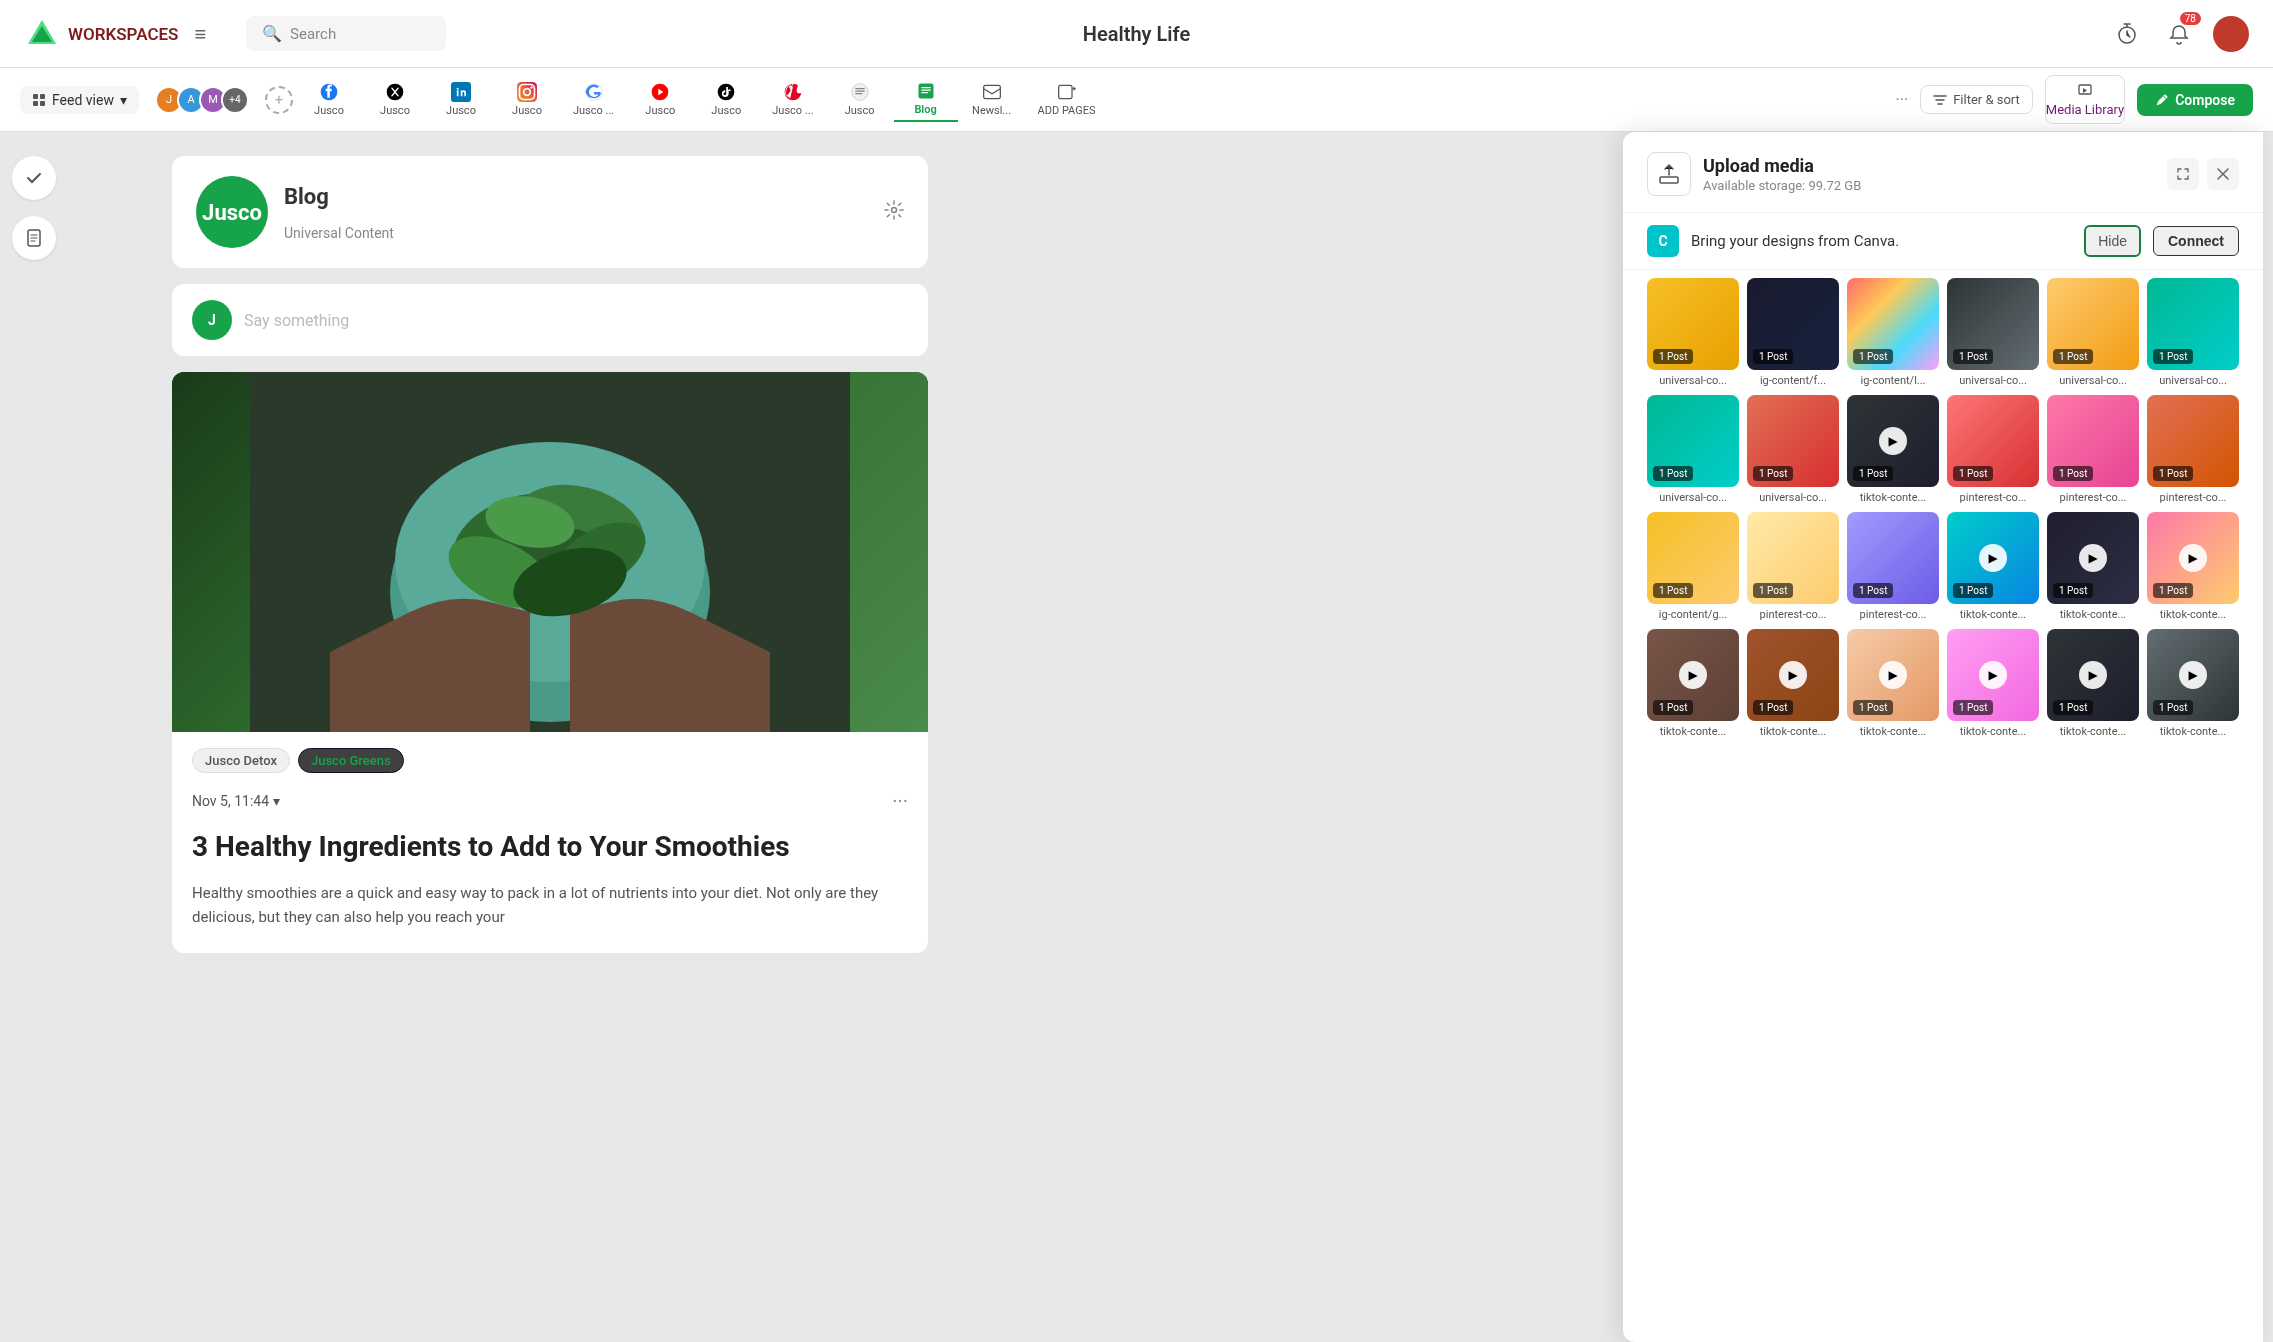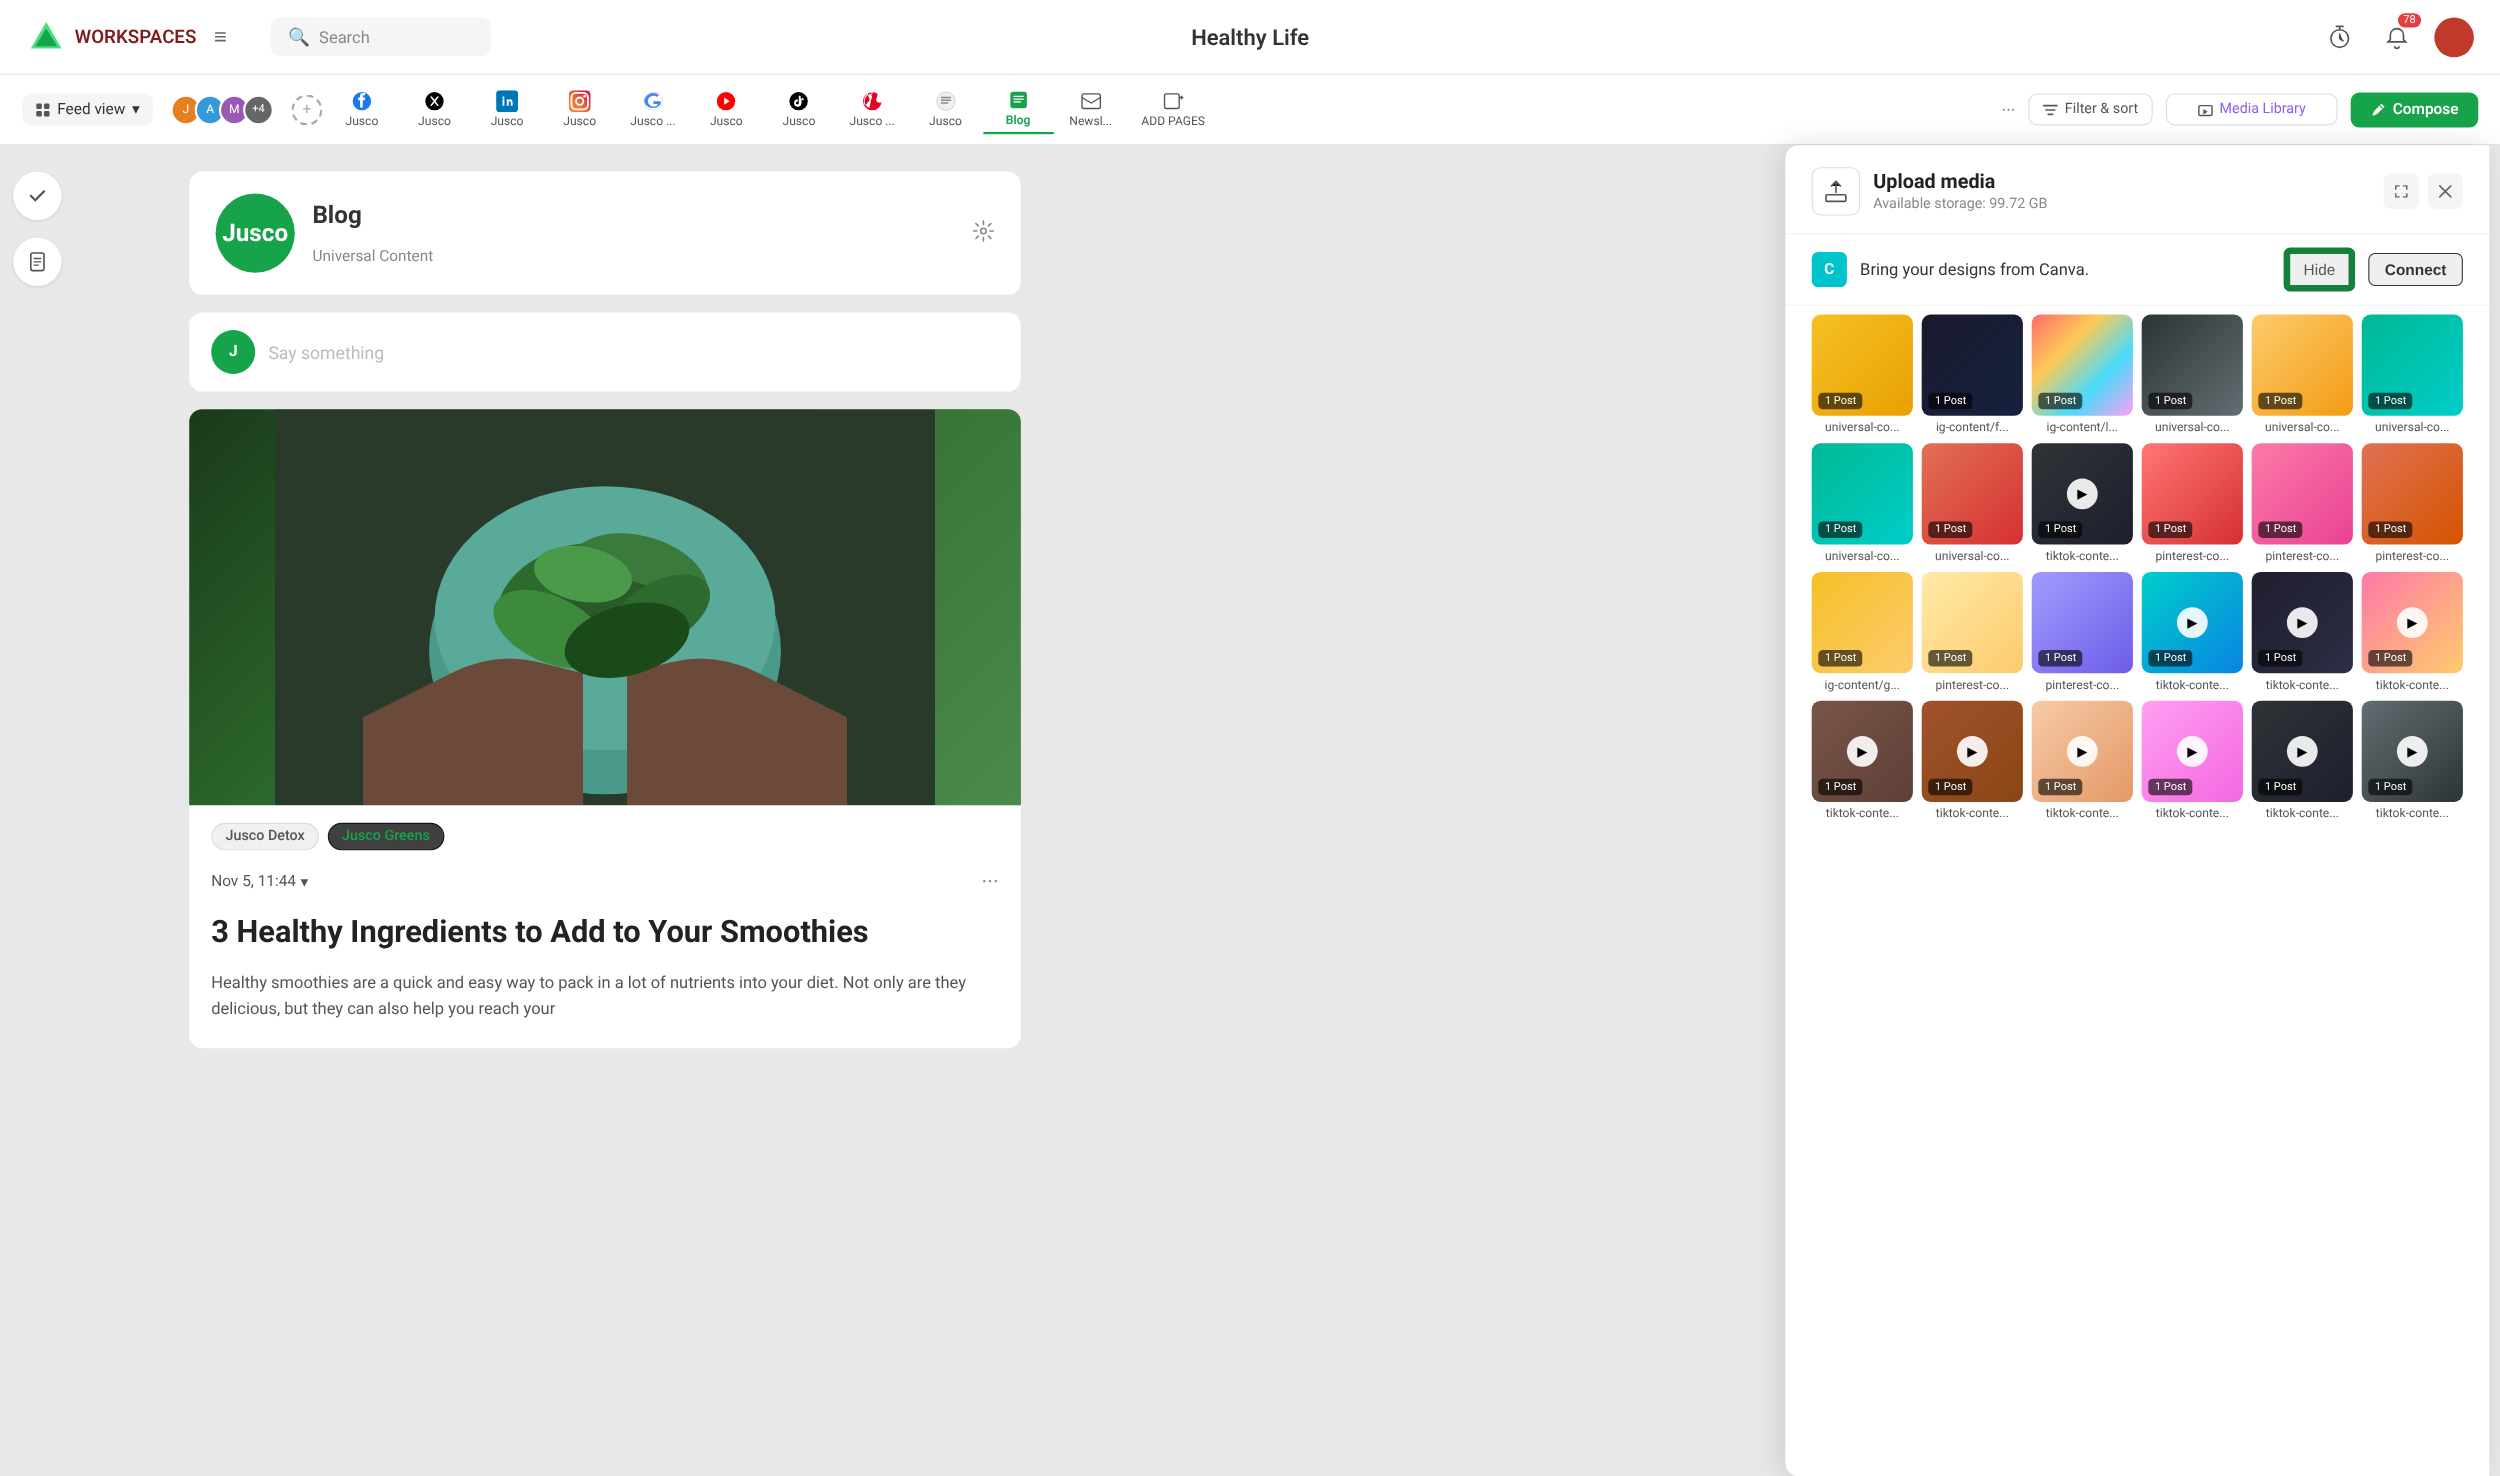--- a/index.html
+++ b/index.html
@@ -35,21 +35,21 @@
     .add-user-btn { width: 28px; height: 28px; border-radius: 50%; background: #fff; border: 2px dashed #aaa; display: flex; align-items: center; justify-content: center; cursor: pointer; font-size: 14px; color: #aaa; margin-left: 4px; }
     .channel-tabs { display: flex; align-items: center; gap: 2px; flex: 1; }
     .channel-tab { display: flex; flex-direction: column; align-items: center; padding: 4px 12px; cursor: pointer; min-width: 64px; }
     .channel-tab .label { font-size: 11px; color: #555; margin-top: 2px; }
     .channel-tab.active .label { color: #16a34a; font-weight: 600; }
     .channel-tab.active { border-bottom: 2px solid #16a34a; }
     .channel-tab-blog { color: #16a34a; }
     .more-tabs { color: #888; padding: 0 8px; cursor: pointer; font-size: 16px; }
     .channel-right { display: flex; align-items: center; gap: 12px; margin-left: auto; }
     .filter-btn { display: flex; align-items: center; gap: 6px; font-size: 13px; color: #555; cursor: pointer; padding: 6px 12px; border: 1px solid #ddd; border-radius: 8px; }
-    .media-lib-btn { display: flex; align-items: center; gap: 6px; font-size: 13px; color: #8b5cf6; cursor: pointer; padding: 6px 28px; border: 1px solid #ddd; border-radius: 8px; }
+    .media-lib-btn { display: flex; align-items: center; gap: 6px; font-size: 13px; color: #701a75; cursor: pointer; padding: 6px 0; border: 1px solid #ddd; border-radius: 8px; flex-direction: column; }
     .compose-btn { background: #16a34a; color: #fff; border-radius: 8px; padding: 8px 18px; font-size: 14px; font-weight: 600; cursor: pointer; display: flex; align-items: center; gap: 6px; }
 
     
     .main-content { display: flex; height: calc(1342px - 68px - 64px); background: #e8e8e8; }
 
     
     .left-sidebar { width: 140px; background: #e8e8e8; padding: 24px 12px; display: flex; flex-direction: column; gap: 16px; }
     .sidebar-action { width: 44px; height: 44px; border-radius: 50%; background: #fff; display: flex; align-items: center; justify-content: center; cursor: pointer; box-shadow: 0 1px 3px rgba(0,0,0,0.1); }
 
     
@@ -88,21 +88,21 @@
     .panel-header { display: flex; align-items: center; gap: 12px; padding: 20px 24px 16px; border-bottom: 1px solid #f0f0f0; }
     .upload-icon-box { width: 44px; height: 44px; border: 1px solid #ddd; border-radius: 8px; display: flex; align-items: center; justify-content: center; color: #555; font-size: 20px; }
     .panel-title { font-size: 18px; font-weight: 700; color: #222; }
     .panel-subtitle { font-size: 13px; color: #888; margin-top: 2px; }
     .panel-actions { margin-left: auto; display: flex; gap: 8px; }
     .panel-action-btn { width: 32px; height: 32px; border-radius: 6px; background: #f5f5f5; display: flex; align-items: center; justify-content: center; cursor: pointer; color: #666; font-size: 14px; }
 
     .canva-bar { display: flex; align-items: center; padding: 12px 24px; border-bottom: 1px solid #f0f0f0; gap: 12px; }
     .canva-logo { width: 32px; height: 32px; border-radius: 6px; background: #00c4cc; display: flex; align-items: center; justify-content: center; color: #fff; font-weight: 700; font-size: 14px; }
     .canva-text { font-size: 15px; color: #333; flex: 1; }
-    .canva-hide { font-size: 14px; color: #555; padding: 6px 12px; border: 6px solid #15803d; border-radius: 6px; cursor: pointer; }
+    .canva-hide { font-size: 14px; color: #555; padding: 6px 12px; border: 2px solid #15803d; border-radius: 6px; cursor: pointer; }
     .canva-connect { font-size: 14px; color: #333; font-weight: 600; padding: 6px 14px; border: 1px solid #333; border-radius: 6px; cursor: pointer; }
 
     .media-toolbar { display: flex; align-items: center; padding: 12px 24px; gap: 12px; }
     .select-all-cb { width: 16px; height: 16px; border: 1.5px solid #ccc; border-radius: 3px; cursor: pointer; }
     .files-selected { font-size: 14px; color: #555; flex: 1; }
     .media-filter { display: flex; align-items: center; gap: 6px; border: 1px solid #ddd; border-radius: 8px; padding: 6px 12px; cursor: pointer; font-size: 14px; color: #333; }
 
     .media-grid { flex: 1; overflow-y: auto; padding: 8px 24px 24px; }
     .media-row { display: flex; gap: 8px; margin-bottom: 8px; }
     .media-item { flex: 1; display: flex; flex-direction: column; align-items: center; gap: 4px; cursor: pointer; }

